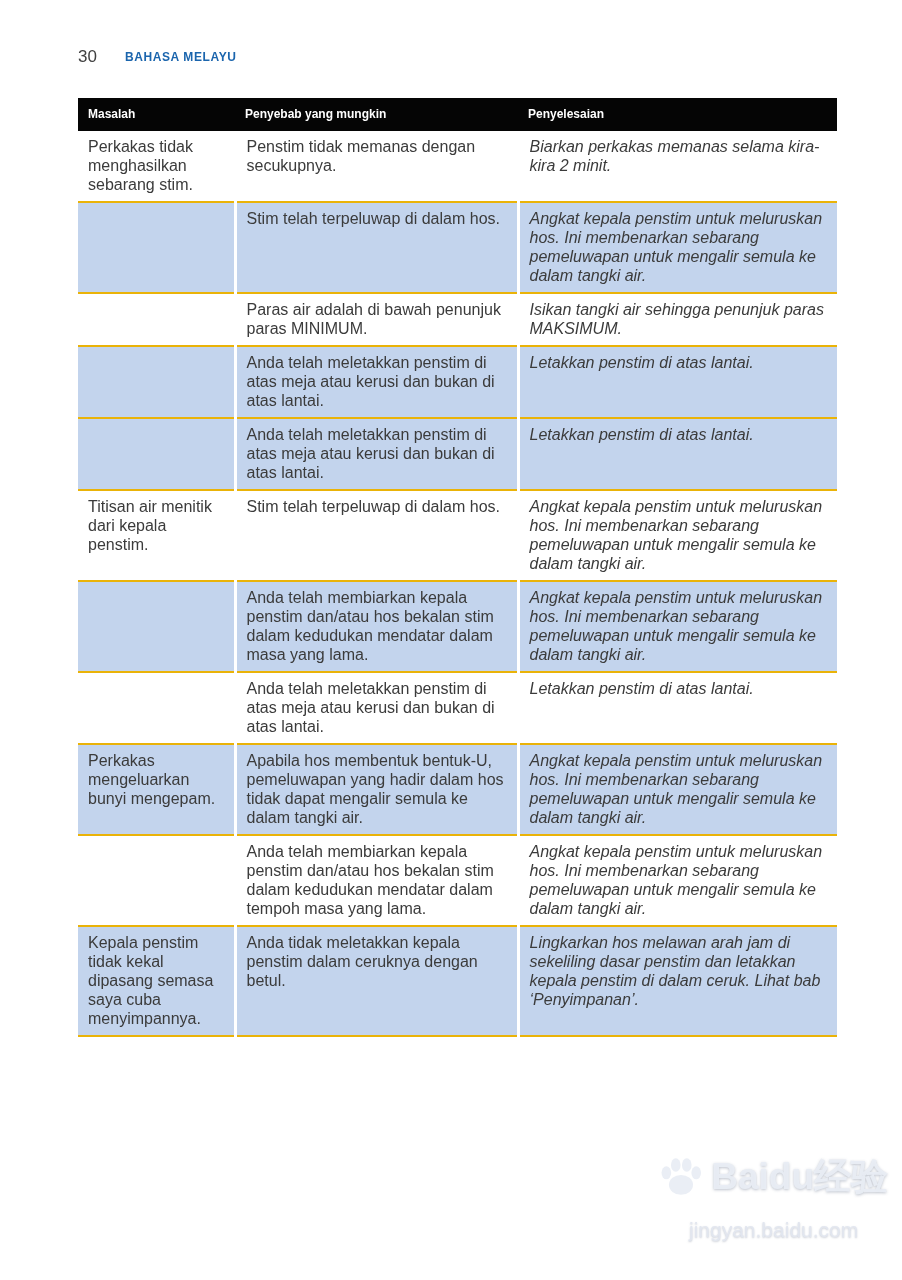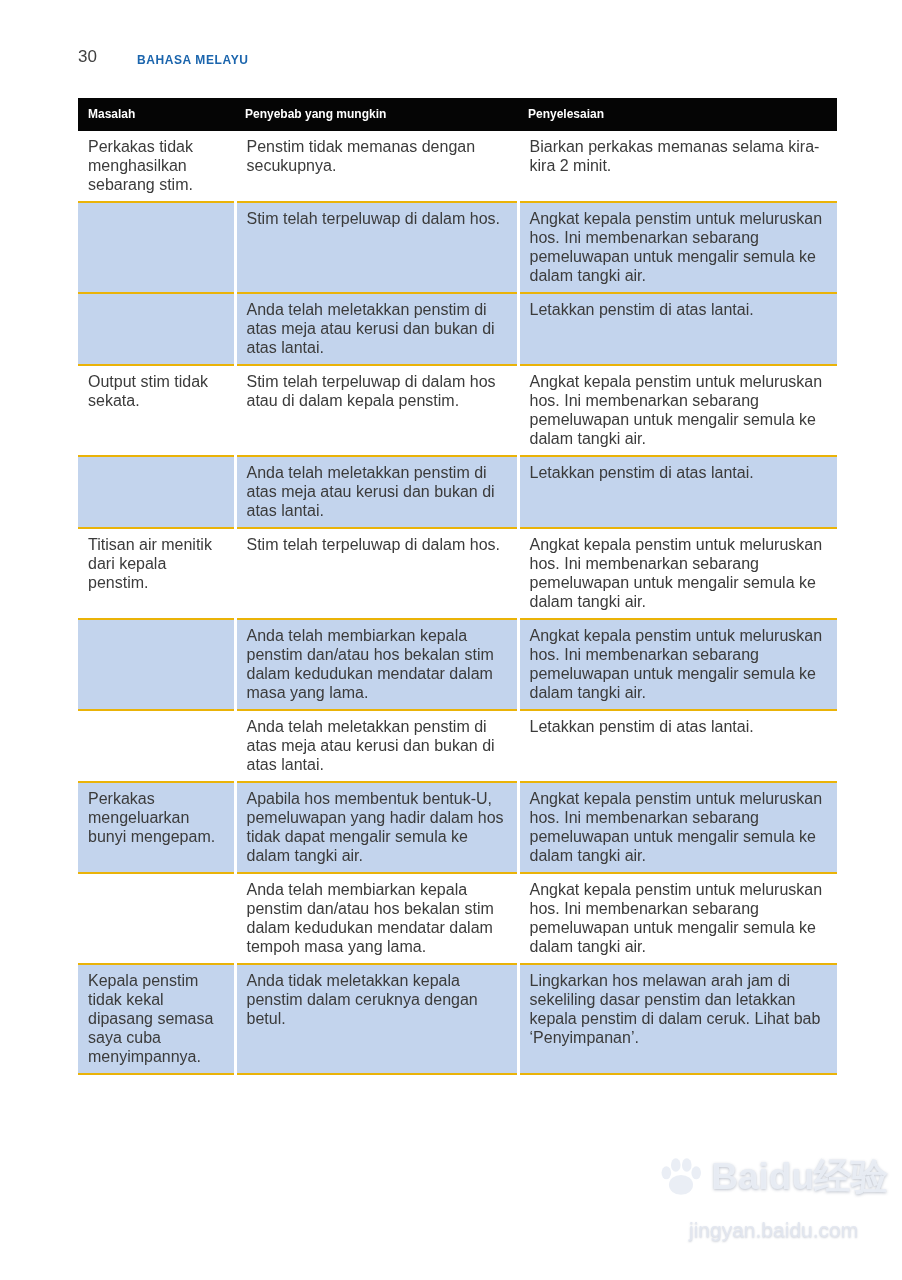--- a/index.html
+++ b/index.html
@@ -10,22 +10,22 @@
   }
   .sheet {
     position: relative;
     width: 902px;
     height: 1280px;
     background: #ffffff;
     overflow: hidden;
   }
   .page-header {
     display: flex;
-    align-items: flex-end;
-    gap: 40px;
+    align-items: center;
+    gap: 28px;
     padding: 47px 0 0 78px;
   }
   .page-num {
     font-size: 17px;
     color: #3f3f3f;
   }
   .lang-title {
     margin: 0;
     font-size: 12px;
     font-weight: bold;
@@ -52,21 +52,21 @@
   }
   .ts-table td {
     vertical-align: top;
     font-size: 16px;
     line-height: 19px;
     color: var(--text, #3b3b3b);
     padding: 6px 8px 7px 10px;
     border-right: 3px solid #ffffff;
     border-bottom: 2px solid #eab308;
   }
-  .ts-table td:last-child { border-right: none; }
+  .ts-table td:last-child { border-right: none; font-style: italic; }
   .ts-table tr.alt td { background: var(--row-alt, #c3d4ed); }
   .watermark {
     position: absolute;
     right: 14px;
     bottom: 38px;
     text-align: center;
     color: rgba(233, 237, 244, 0.95);
     user-select: none;
     pointer-events: none;
   }
@@ -115,29 +115,29 @@
         <tr>
           <td>Perkakas tidak menghasilkan sebarang stim.</td>
           <td>Penstim tidak memanas dengan secukupnya.</td>
           <td>Biarkan perkakas memanas selama kira-kira 2 minit.</td>
         </tr>
         <tr class="alt">
           <td></td>
           <td>Stim telah terpeluwap di dalam hos.</td>
           <td>Angkat kepala penstim untuk meluruskan hos. Ini membenarkan sebarang pemeluwapan untuk mengalir semula ke dalam tangki air.</td>
         </tr>
+        <tr>
+          <td></td>
+          <td>Paras air adalah di bawah penunjuk paras MINIMUM.</td>
+          <td>Isikan tangki air sehingga penunjuk paras MAKSIMUM.</td>
+        </tr>
         <tr class="alt">
           <td></td>
           <td>Anda telah meletakkan penstim di atas meja atau kerusi dan bukan di atas lantai.</td>
           <td>Letakkan penstim di atas lantai.</td>
-        </tr>
-        <tr>
-          <td>Output stim tidak sekata.</td>
-          <td>Stim telah terpeluwap di dalam hos atau di dalam kepala penstim.</td>
-          <td>Angkat kepala penstim untuk meluruskan hos. Ini membenarkan sebarang pemeluwapan untuk mengalir semula ke dalam tangki air.</td>
         </tr>
         <tr class="alt">
           <td></td>
           <td>Anda telah meletakkan penstim di atas meja atau kerusi dan bukan di atas lantai.</td>
           <td>Letakkan penstim di atas lantai.</td>
         </tr>
         <tr>
           <td>Titisan air menitik dari kepala penstim.</td>
           <td>Stim telah terpeluwap di dalam hos.</td>
           <td>Angkat kepala penstim untuk meluruskan hos. Ini membenarkan sebarang pemeluwapan untuk mengalir semula ke dalam tangki air.</td>

